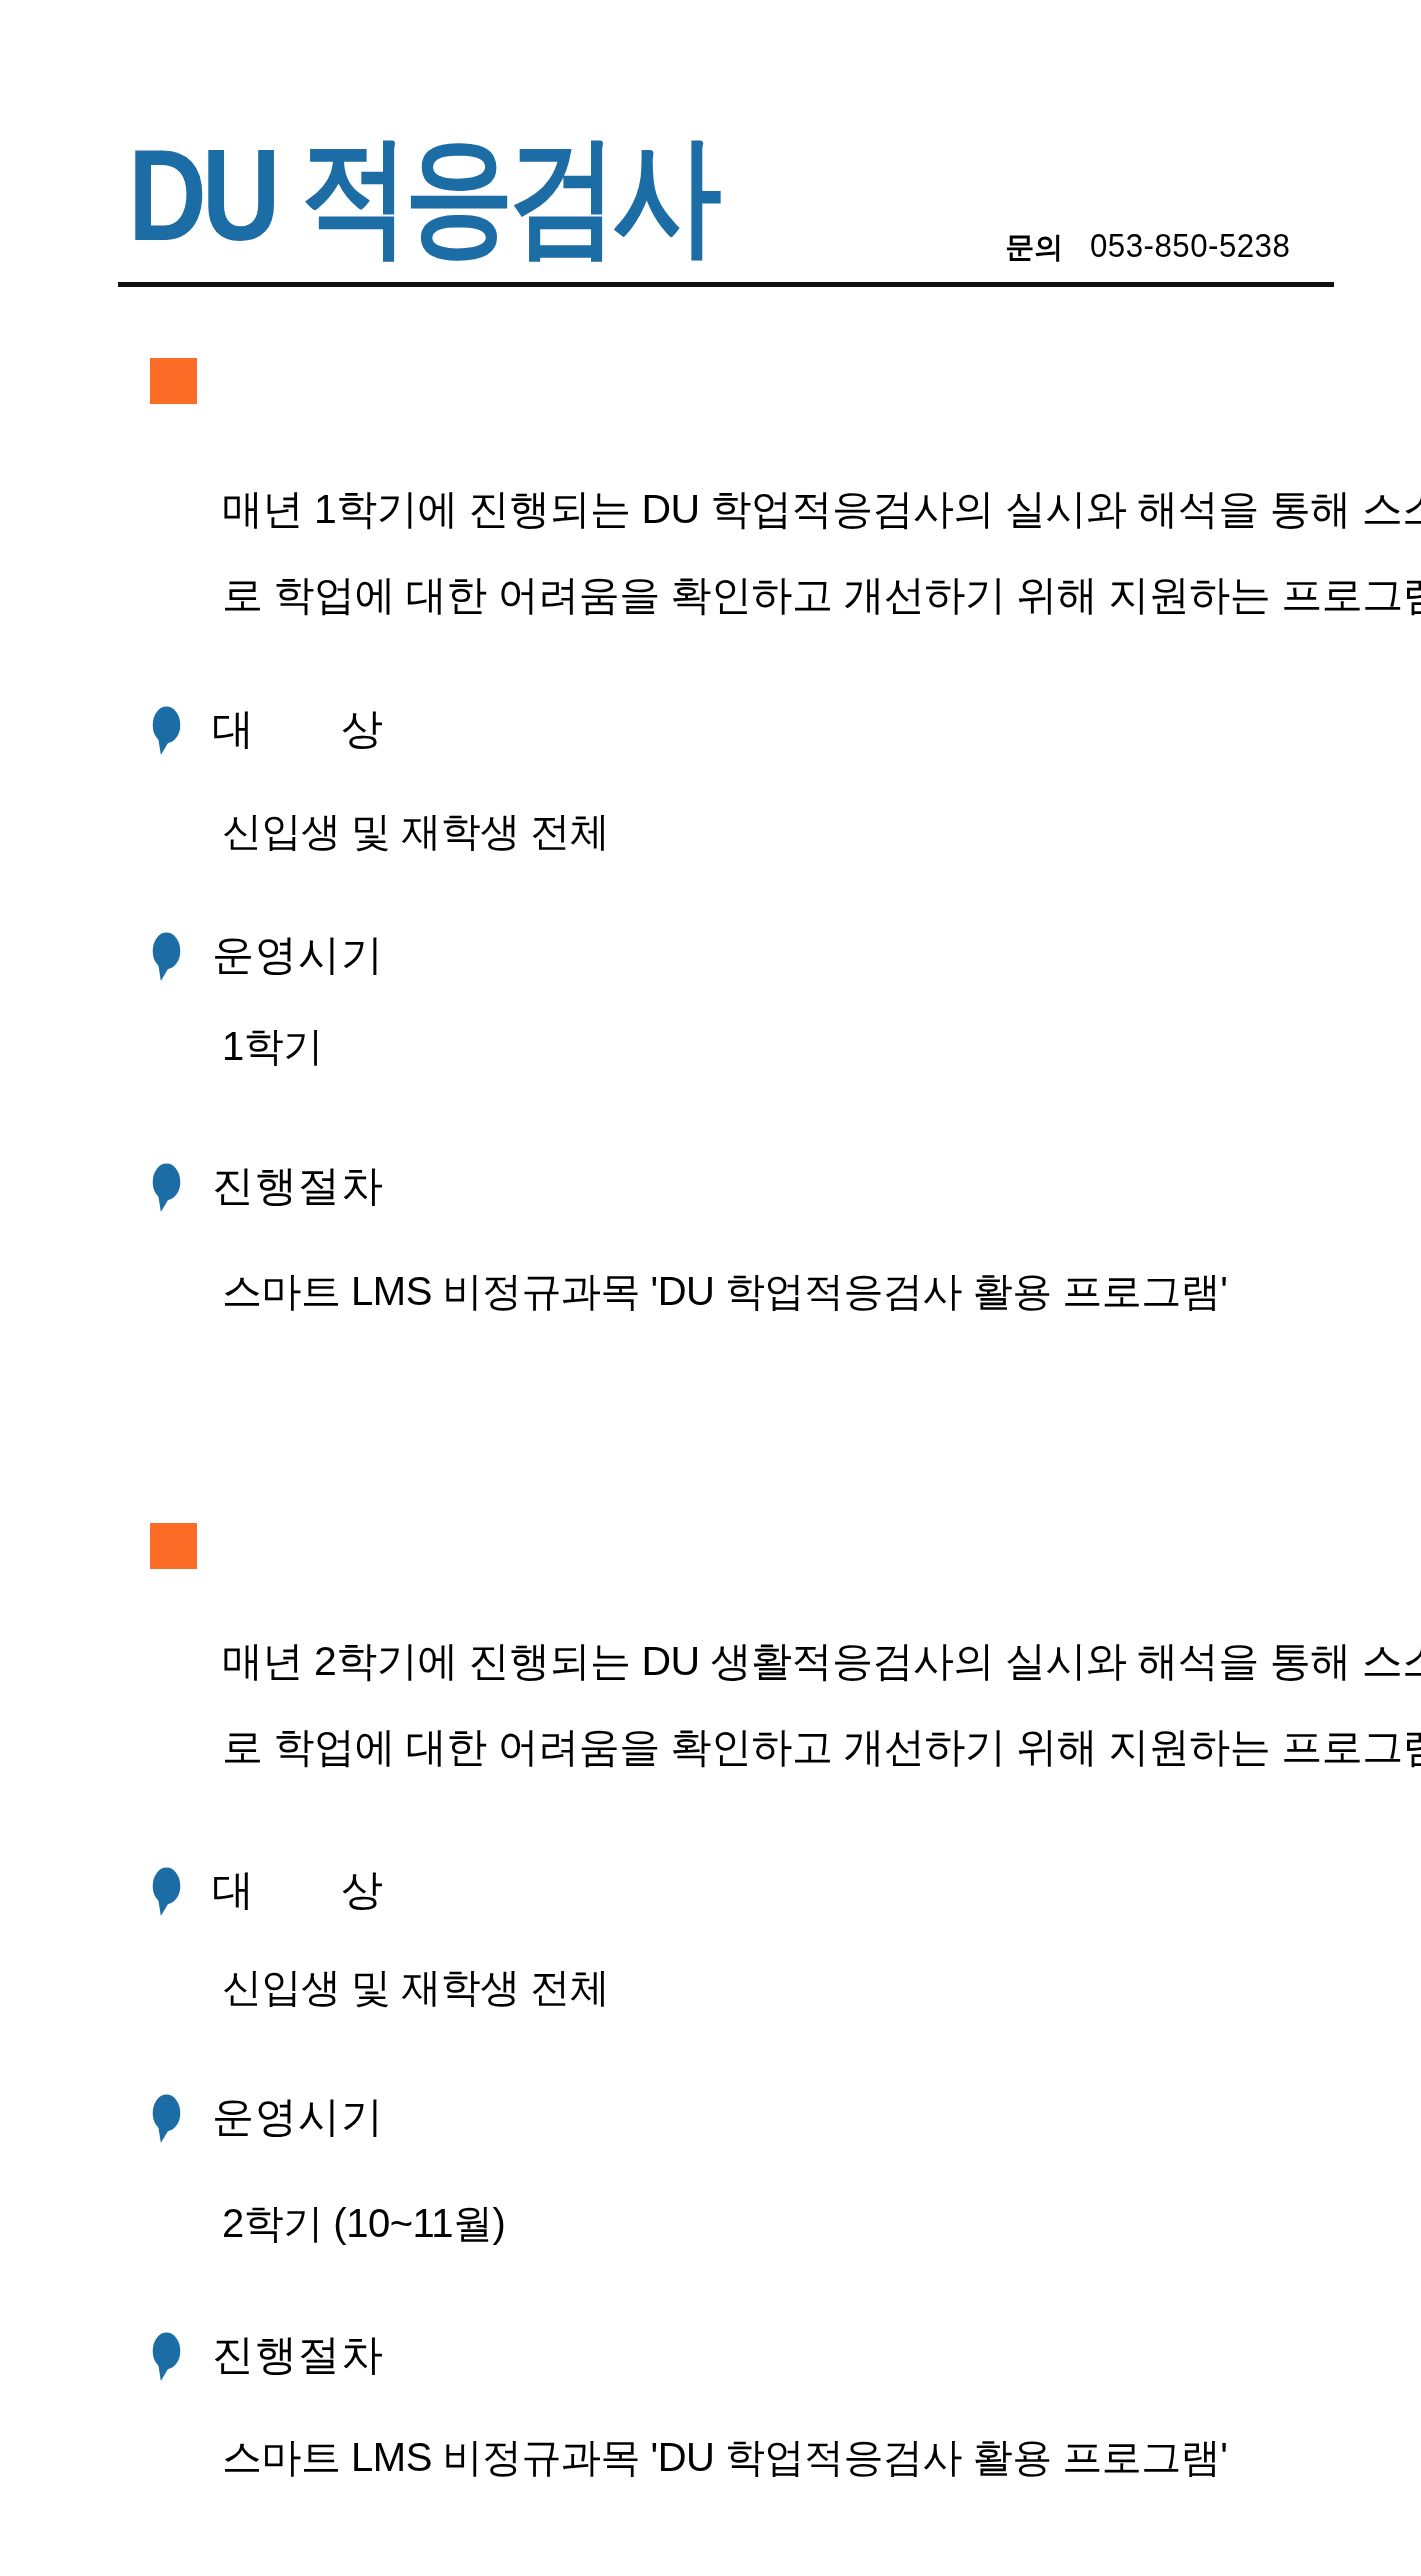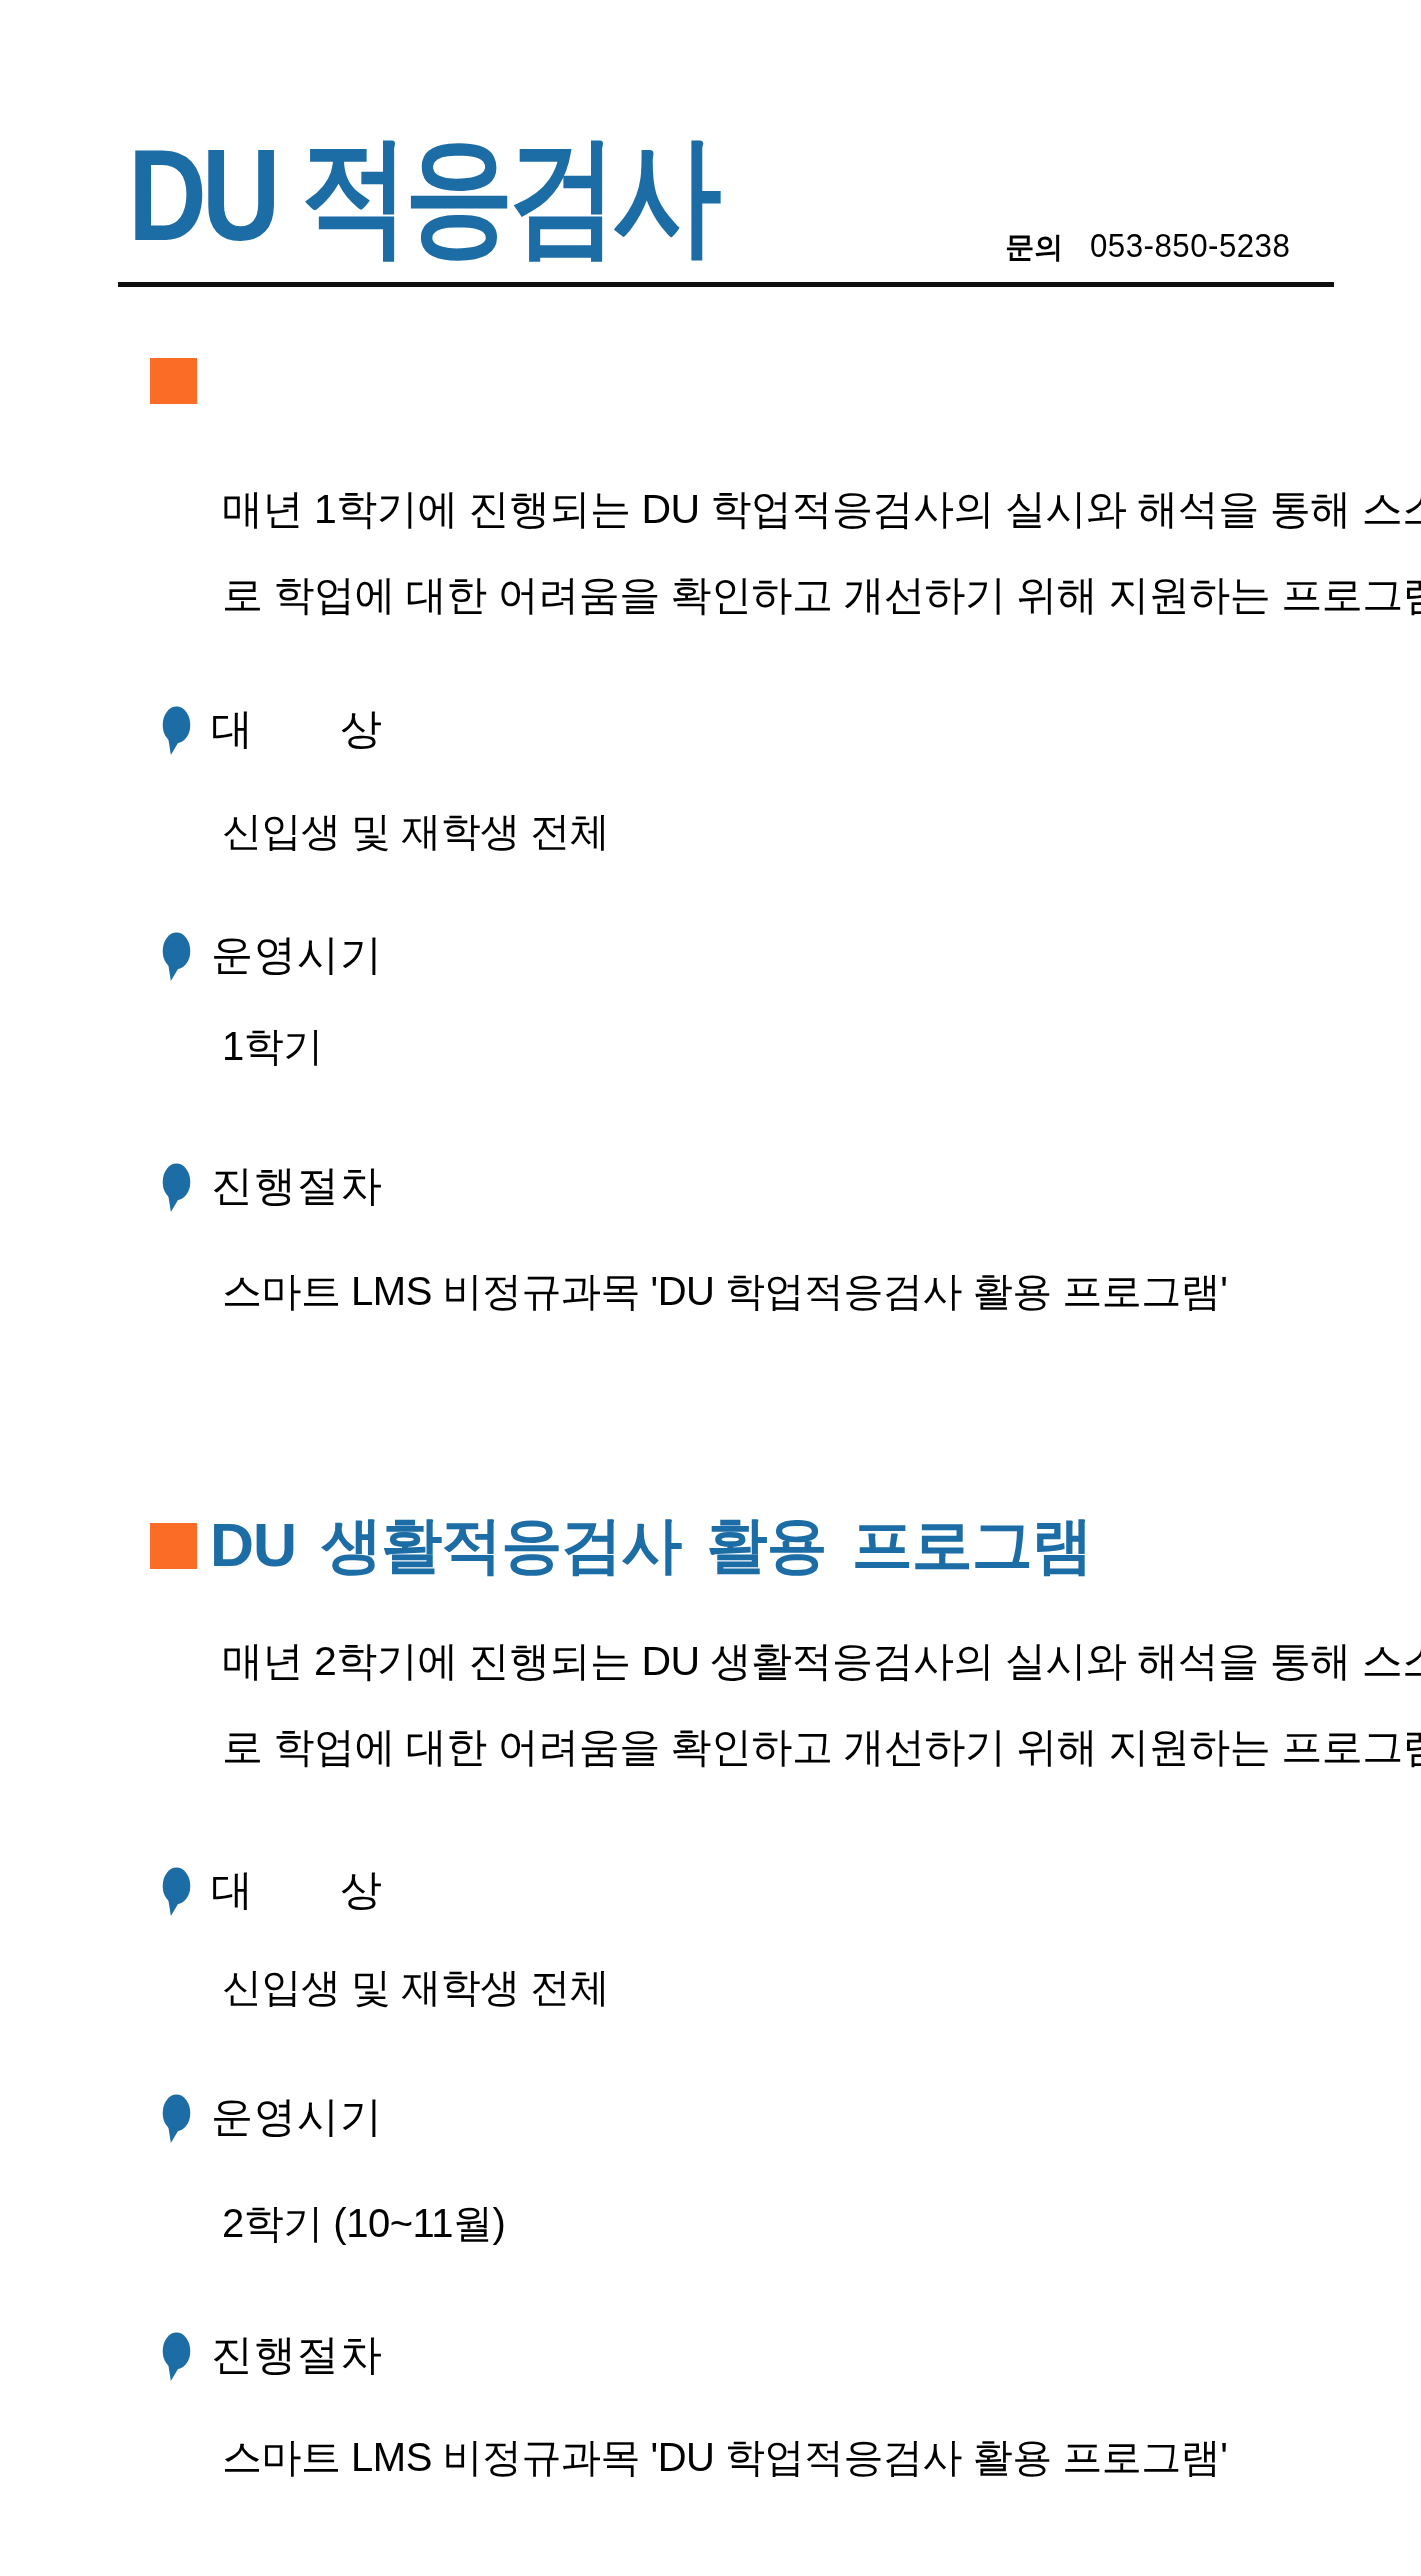--- a/index.html
+++ b/index.html
@@ -93,24 +93,24 @@
     color:var(--ink);
     line-height:86px;
     white-space:nowrap;
     letter-spacing:-0.5px;
   }
   .para-1{top:466px;}
   .para-2{top:1618px;}
   
   .item-label-row{
     position:absolute;
-    left:162px;
+    left:152px;
     display:flex;
     align-items:flex-start;
-    gap:19px;
+    gap:30px;
     white-space:nowrap;
   }
   .bullet{flex:0 0 auto;margin-top:1px;}
   .item-label{
     font-size:42px;
     font-weight:400;
     color:var(--ink);
     letter-spacing:1px;
     line-height:1.15;
   }
@@ -170,21 +170,20 @@
   <div class="item-label-row lbl-3">
     <svg class="bullet" width="30" height="50" viewBox="0 0 58 98">
       <ellipse cx="28" cy="37" rx="27" ry="36" fill="#1c6ca5"></ellipse>
       <path d="M12 64 L17 96 L33 69 Z" fill="#1c6ca5"></path>
     </svg>
     <span class="item-label">진행절차</span>
   </div>
   <div class="item-value val-3">스마트 LMS 비정규과목 'DU 학업적응검사 활용 프로그램'</div>
 
   <div class="section-square square-2"></div>
-  <div class="section-title title-2">DU 생활적응검사 활용 프로그램</div>
   <div class="para para-2">
     <div>매년 2학기에 진행되는 DU 생활적응검사의 실시와 해석을 통해 스스</div>
     <div>로 학업에 대한 어려움을 확인하고 개선하기 위해 지원하는 프로그램</div>
   </div>
 
   <div class="item-label-row lbl-4">
     <svg class="bullet" width="30" height="50" viewBox="0 0 58 98">
       <ellipse cx="28" cy="37" rx="27" ry="36" fill="#1c6ca5"></ellipse>
       <path d="M12 64 L17 96 L33 69 Z" fill="#1c6ca5"></path>
     </svg>

